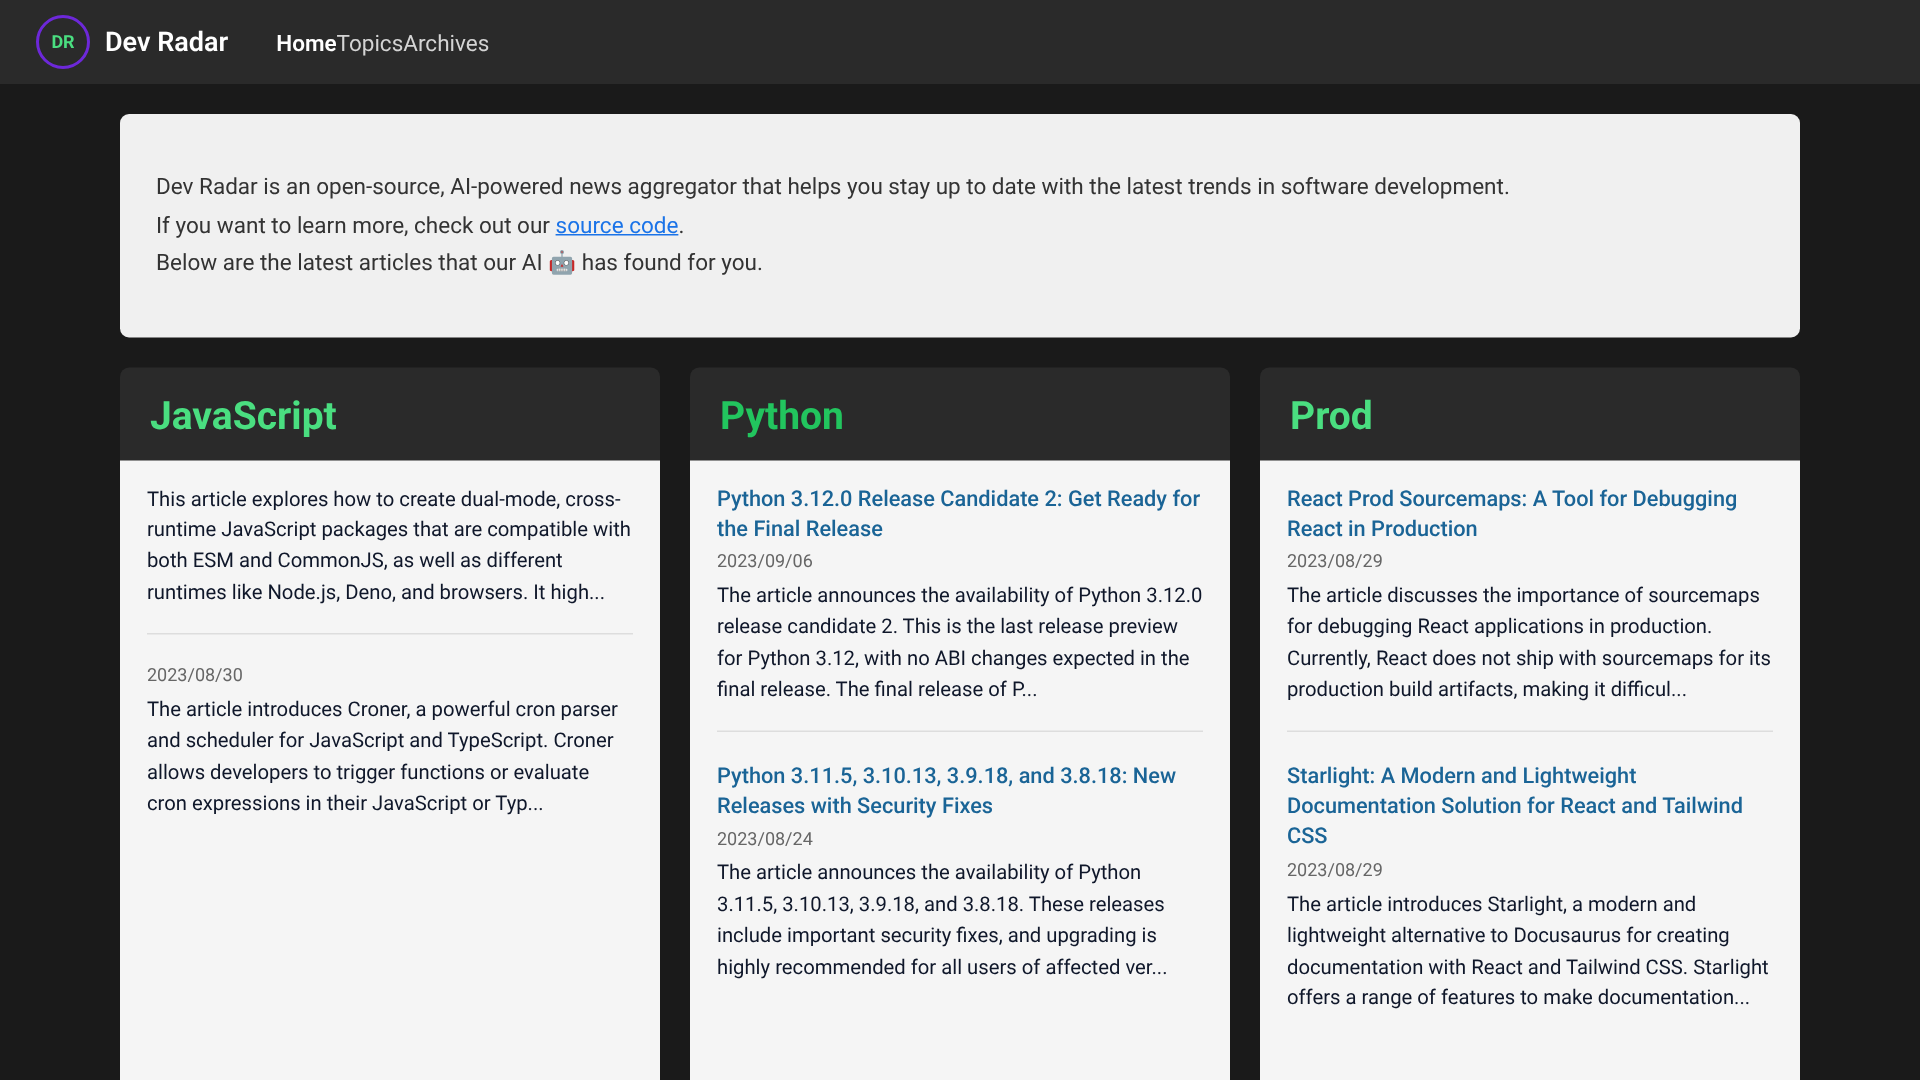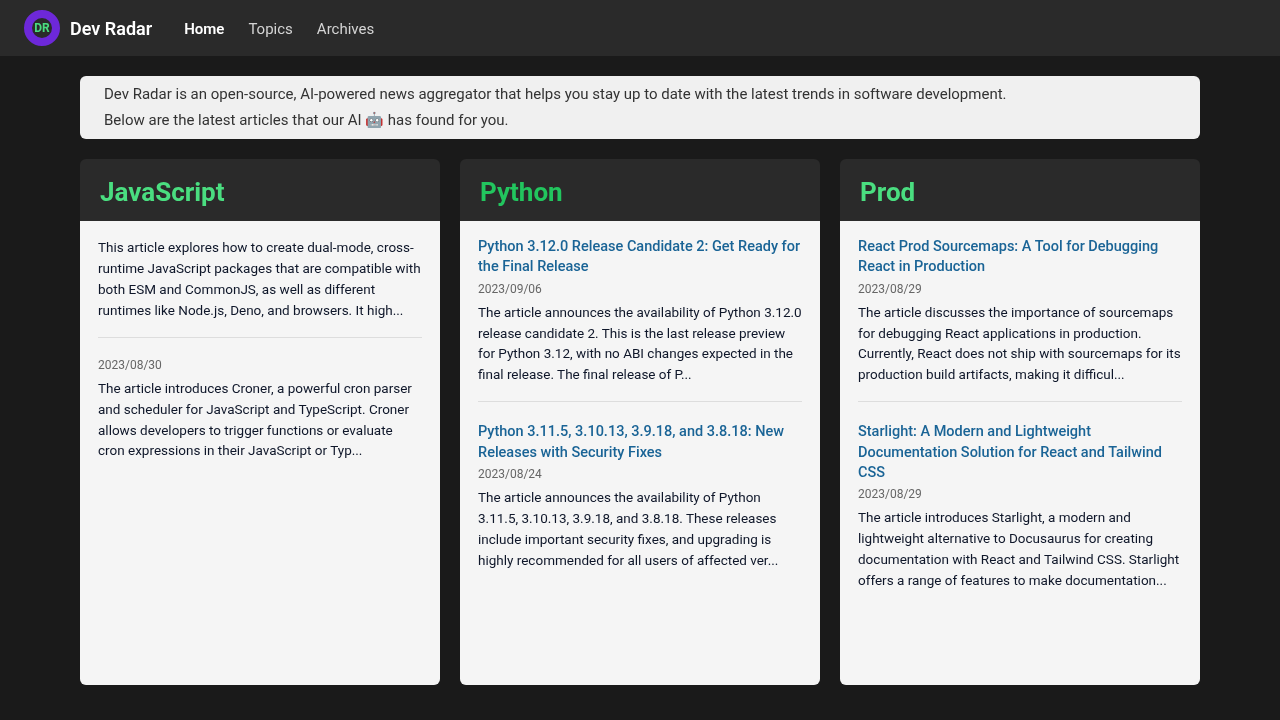--- a/index.html
+++ b/index.html
@@ -24,51 +24,50 @@
       align-items: center;
       gap: 10px;
       text-decoration: none;
       color: #fff;
       font-size: 18px;
       font-weight: 600;
     }
     .logo-icon {
       width: 36px;
       height: 36px;
-      border: 8px solid #6d28d9;
+      border: 2px solid #6d28d9;
       border-radius: 50%;
       display: flex;
       align-items: center;
       justify-content: center;
       font-size: 12px;
       font-weight: 700;
       color: #4ade80;
     }
     .nav-links {
       display: flex;
-      gap: 24px;
       list-style: none;
       align-items: center;
     }
     .nav-links a {
       text-decoration: none;
       color: #d4d4d4;
       font-size: 15px;
     }
     .nav-links a.active {
       color: #fff;
       font-weight: 600;
     }
 
     
     .hero {
       background: #f0f0f0;
       color: #333;
       margin: 20px 80px;
-      padding: 6px 24px;
+      padding: 36px 24px;
       border-radius: 6px;
       font-size: 15px;
       line-height: 1.7;
     }
     .hero a {
       color: #1a73e8;
     }
 
     
     .columns {
@@ -146,20 +145,24 @@
   <ul class="nav-links">
     <li><a class="active" href="#">Home</a></li>
     <li><a href="#">Topics</a></li>
     <li><a href="#">Archives</a></li>
   </ul>
 </nav>
 
 <div class="hero">
   <p>Dev Radar is an open-source, AI-powered news aggregator that helps you stay up to date with the latest trends in software development.</p>
   <p>
+    <span>If you want to learn more, check out our</span>
+    <a href="#"> <span>source code</span></a>.
+  </p>
+  <p>
     <span>Below are the latest articles that our AI</span>
     <span> 🤖 </span>
     <span>has found for you.</span>
   </p>
 </div>
 
 <div class="columns">
 
   <div class="column column-js">
     <div class="column-header">JavaScript</div>

